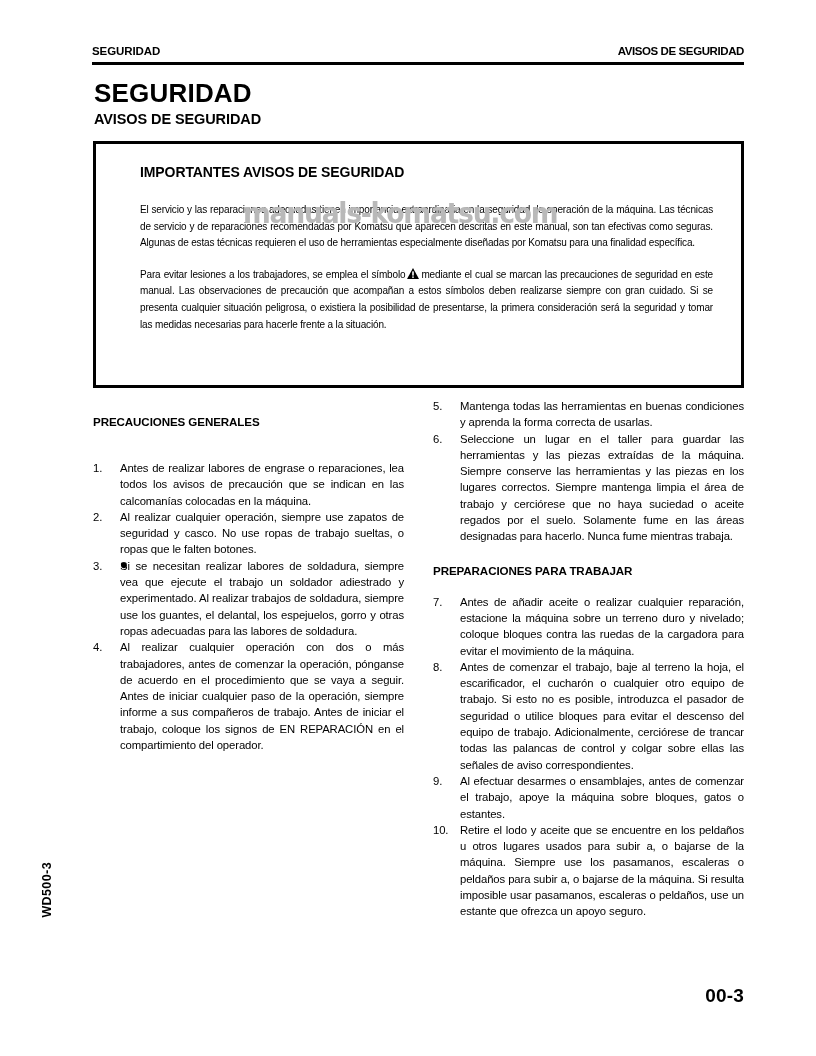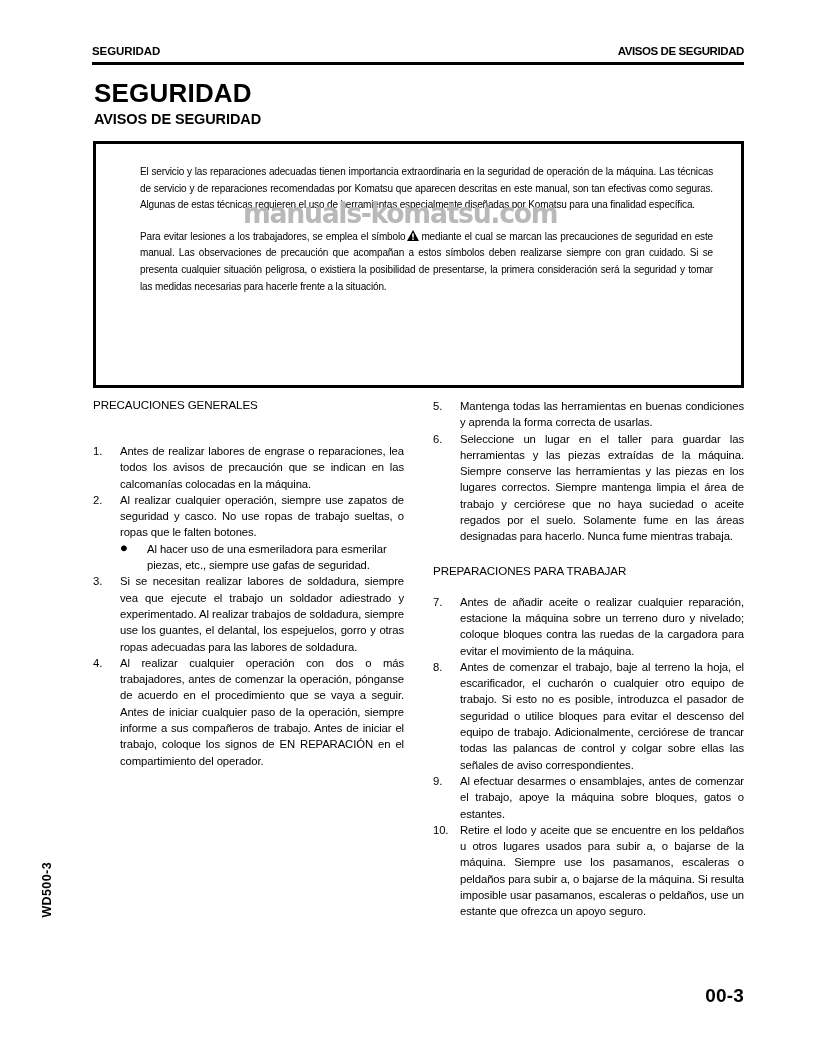--- a/index.html
+++ b/index.html
@@ -127,23 +127,23 @@
   .col {
     position: absolute;
     top: 0;
     width: 311px;
   }
   .col-left  { left: 0; }
   .col-right { left: 340px; }
 
   .sec-head {
     font-size: 11.6px;
-    font-weight: normal;
-    letter-spacing: -0.1px;
-    margin: 0 0 17px 0;
+    font-weight: bold;
+    letter-spacing: -0.1px;
+    margin: 17px 0 17px 0;
   }
   .sec-head.spaced-top { margin-top: 19px; }
 
   .para {
     font-size: 11.3px;
     line-height: 16.3px;
     text-align: justify;
     letter-spacing: -0.1px;
     margin: 0;
   }
@@ -218,20 +218,21 @@
     <span class="rh-left">SEGURIDAD</span>
     <span class="rh-right">AVISOS DE SEGURIDAD</span>
   </div>
   <div class="runhead-rule"></div>
 
   <div class="doc-title">SEGURIDAD</div>
   <div class="doc-subtitle">AVISOS DE SEGURIDAD</div>
 
   <div class="notice-box">
     <div class="notice-inner">
+      <div class="notice-title">IMPORTANTES AVISOS DE SEGURIDAD</div>
       <p class="notice-p">El servicio y las reparaciones adecuadas tienen importancia extraordinaria en la seguridad de operación de la máquina. Las técnicas de servicio y de reparaciones recomendadas por Komatsu que aparecen descritas en este manual, son tan efectivas como seguras. Algunas de estas técnicas requieren el uso de herramientas especialmente diseñadas por Komatsu para una finalidad específica.</p>
       <p class="notice-p"><span>Para evitar lesiones a los trabajadores, se emplea el símbolo</span><span class="warn-tri"><svg width="12" height="11" viewBox="0 0 12 11">
               <polygon points="6,0 12,11 0,11" fill="#000"></polygon>
               <rect x="5.2" y="3.4" width="1.6" height="4.2" fill="#fff"></rect>
               <rect x="5.2" y="8.4" width="1.6" height="1.5" fill="#fff"></rect>
             </svg></span><span>mediante el cual se marcan las precauciones de seguridad en este manual. Las observaciones de precaución que acompañan a estos símbolos deben realizarse siempre con gran cuidado. Si se presenta cualquier situación peligrosa, o existiera la posibilidad de presentarse, la primera consideración será la seguridad y tomar las medidas necesarias para hacerle frente a la situación.</span></p>
     </div>
   </div>
 
   <div class="watermark">manuals-komatsu.com</div>
@@ -249,21 +250,20 @@
 
       <div class="li">
         <span class="marker">2.</span>
         <span class="li-body">Al realizar cualquier operación, siempre use zapatos de seguridad y casco. No use ropas de trabajo sueltas, o ropas que le falten botones.</span>
       </div>
       <div class="sub-li">
         <span class="dot">●</span>
       </div>
       <div class="sub-li">
         <span class="dot">●</span>
-        <span>Al hacer uso de una esmeriladora para esmerilar piezas, etc., siempre use gafas de seguridad.</span>
       </div>
 
       <div class="li">
         <span class="marker">3.</span>
         <span class="li-body">Si se necesitan realizar labores de soldadura, siempre vea que ejecute el trabajo un soldador adiestrado y experimentado. Al realizar trabajos de soldadura, siempre use los guantes, el delantal, los espejuelos, gorro y otras ropas adecuadas para las labores de soldadura.</span>
       </div>
 
       <div class="li">
         <span class="marker">4.</span>
         <span class="li-body">Al realizar cualquier operación con dos o más trabajadores, antes de comenzar la operación, pónganse de acuerdo en el procedimiento que se vaya a seguir. Antes de iniciar cualquier paso de la operación, siempre informe a sus compañeros de trabajo. Antes de iniciar el trabajo, coloque los signos de EN REPARACIÓN en el compartimiento del operador.</span>

